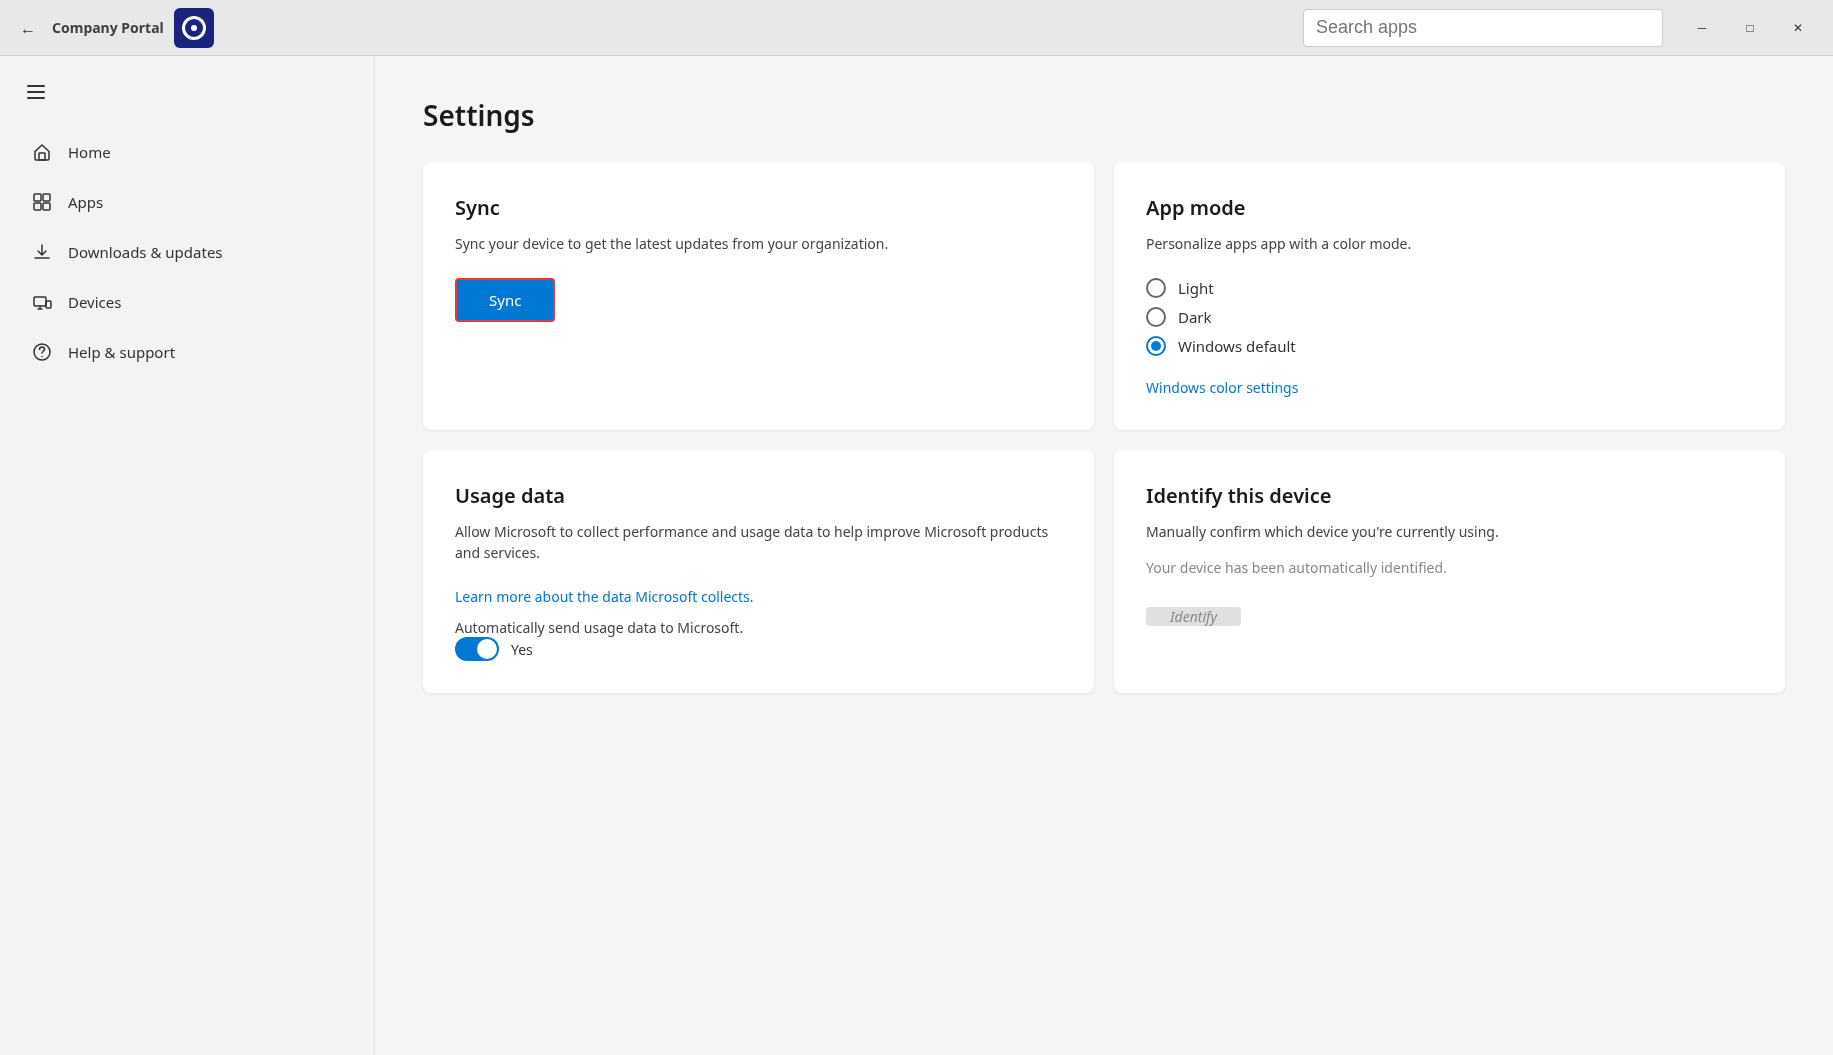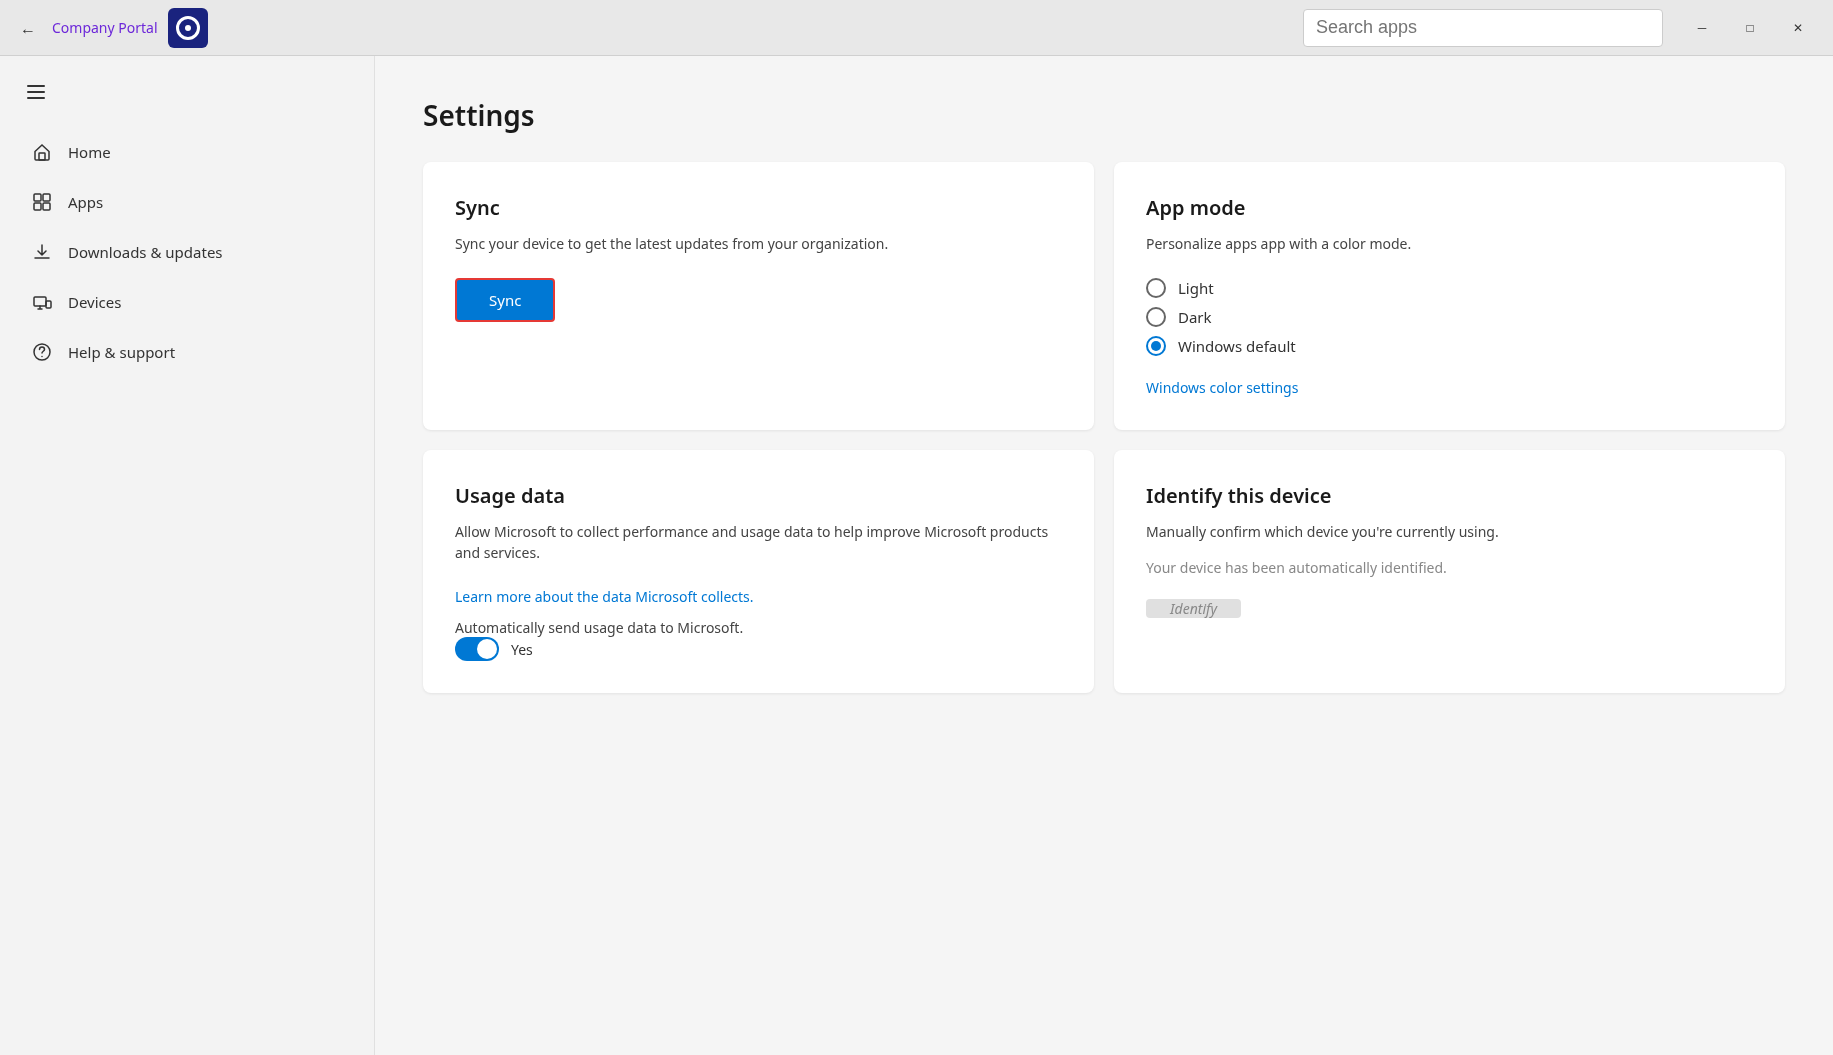--- a/index.html
+++ b/index.html
@@ -29,23 +29,23 @@
       display: flex;
       align-items: center;
       justify-content: center;
       border-radius: 4px;
       cursor: pointer;
       font-size: 16px;
       color: #333;
     }
     .titlebar-app-name {
       font-size: 14px;
-      color: #6d28d9;
+      color: #404040;
       margin-left: 8px;
-      font-weight: 400;
+      font-weight: 700;
     }
     .titlebar-icon {
       width: 40px;
       height: 40px;
       background: #1a237e;
       border-radius: 6px;
       margin-left: 10px;
       display: flex;
       align-items: center;
       justify-content: center;
@@ -286,21 +286,21 @@
     
     .identify-desc {
       font-size: 14px;
       color: #444;
       line-height: 1.5;
       margin-bottom: 8px;
     }
     .identify-auto-text {
       font-size: 14px;
       color: #888;
-      margin-bottom: 20px;
+      margin-bottom: 28px;
       margin-top: 16px;
     }
     .identify-button {
       background: #e0e0e0;
       color: #888;
       border: none;
       border-radius: 4px;
       padding: 0 24px;
       font-size: 14px;
       cursor: not-allowed;

